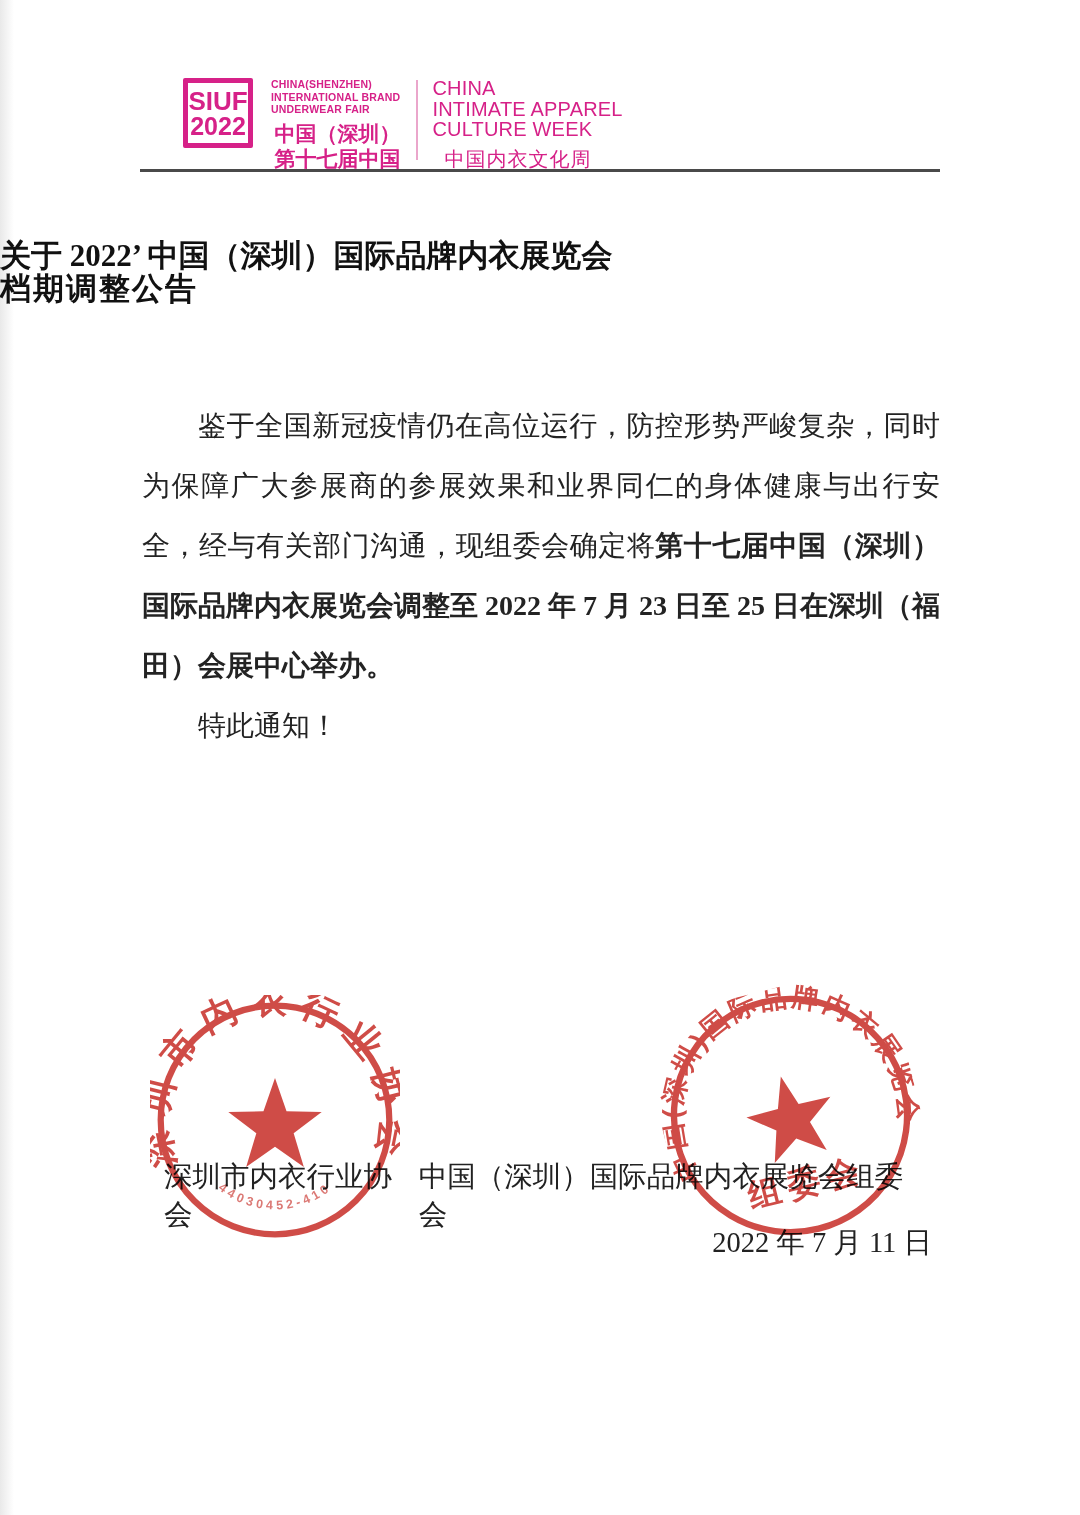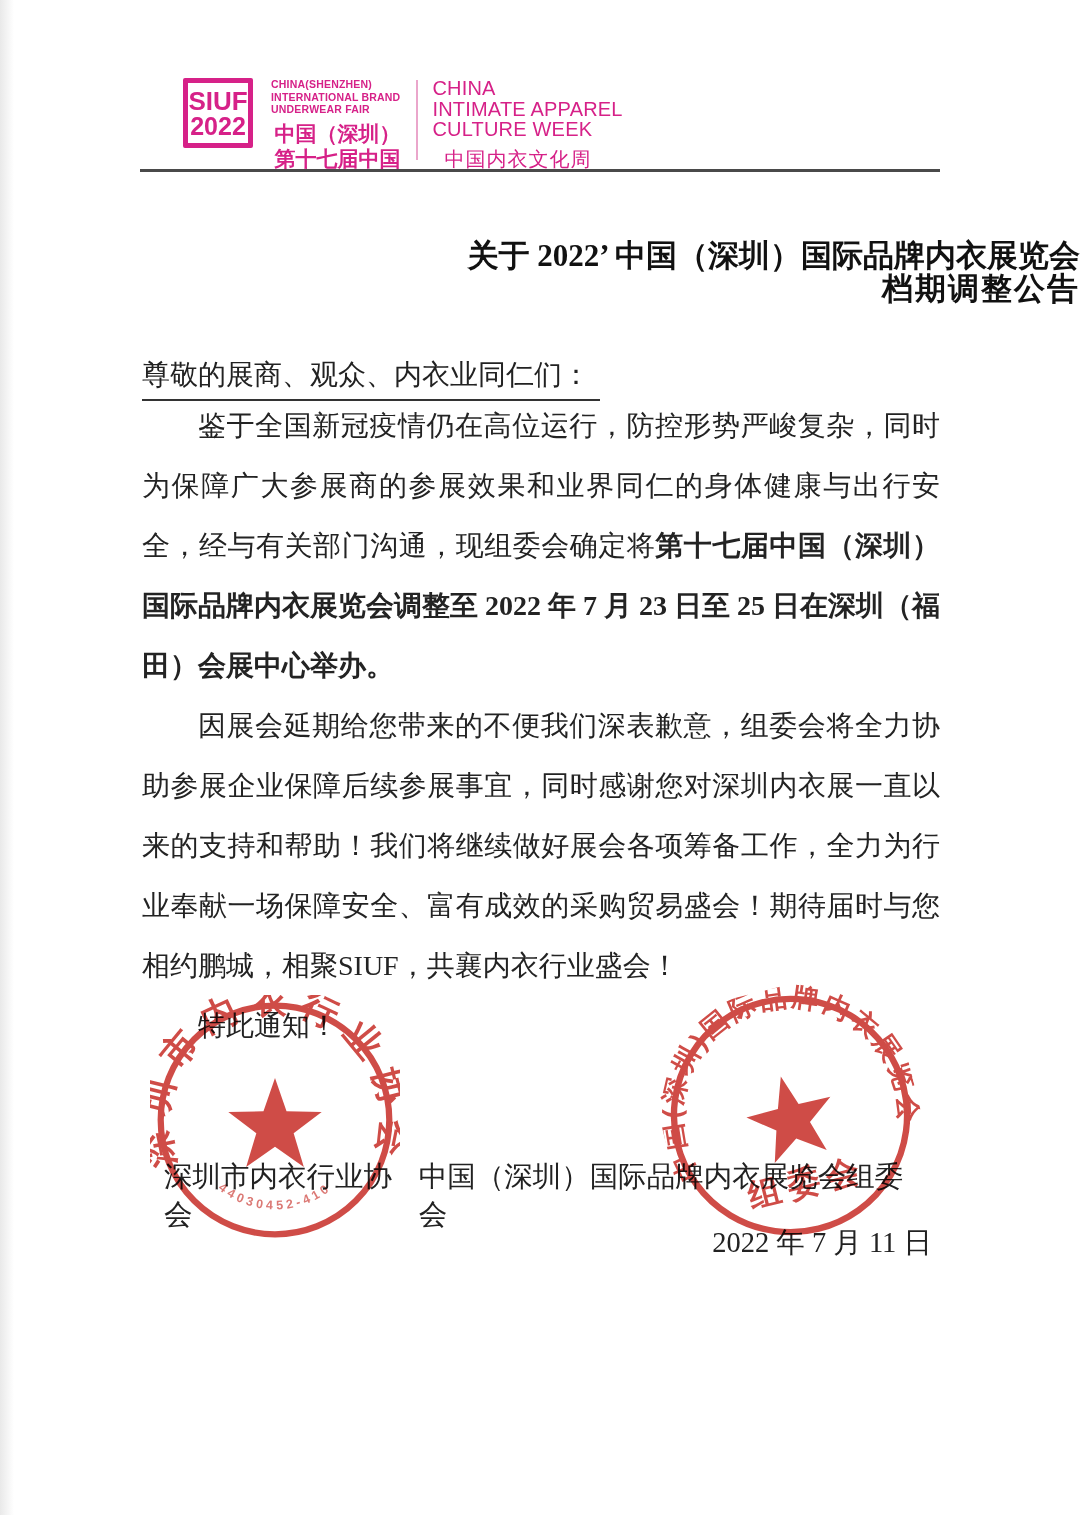--- a/index.html
+++ b/index.html
@@ -21,21 +21,21 @@
   .logo-mid{margin-left:18px;color:var(--brand);}
   .logo-mid .en{font-size:10.5px;font-weight:700;line-height:12.5px;letter-spacing:.2px;}
   .logo-mid .cn{font-size:21px;font-weight:700;line-height:25px;text-align:right;}
   .logo-mid .cn.first{margin-top:5px;}
   .logo-div{width:2px;height:80px;background:#eaa6cb;margin:2px 14px 0 16px;}
   .logo-right{color:var(--brand);}
   .logo-right .en{font-size:20px;font-weight:400;line-height:20.5px;letter-spacing:.2px;}
   .logo-right .cn{font-size:20px;font-weight:400;margin-top:6px;letter-spacing:1px;margin-left:12px;}
   .header-rule{position:absolute;left:140px;top:169px;width:800px;height:3px;background:#4a4a4a;}
   
-  .title{position:absolute;left:0;top:239px;width:1080px;text-align:right;
+  .title{position:absolute;left:0;top:239px;width:1080px;text-align:left;
     font-weight:700;color:#111;font-size:31px;line-height:33px;}
   .title .t2{letter-spacing:2px;}
   
   .salutation{position:absolute;left:142px;top:356px;font-size:28px;color:#222;}
   .salutation span{display:inline-block;border-bottom:2px solid #333;padding:0 10px 5px 0;}
   .content{position:absolute;left:142px;top:396px;width:798px;
     font-size:28px;line-height:60px;text-align:justify;color:#232323;}
   .content p{margin:0;text-indent:2em;}
   .content .bd{font-weight:700;}
   
@@ -76,27 +76,23 @@
       <div class="cn">中国内衣文化周</div>
     </div>
   </div>
   <div class="header-rule"></div>
 
   <div class="title">
     <div class="t1">关于 2022’ 中国（深圳）国际品牌内衣展览会</div>
     <div class="t2">档期调整公告</div>
   </div>
 
-  <div class="salutation">
-    <span>尊敬的展商、观众、内衣业同仁们：</span>
-  </div>
 
   <div class="content">
     <p><span>鉴于全国新冠疫情仍在高位运行，防控形势严峻复杂，同时为保障广大参展商的参展效果和业界同仁的身体健康与出行安全，经与有关部门沟通，现组委会确定将</span><span class="bd">第十七届中国（深圳）国际品牌内衣展览会调整至 2022 年 7 月 23 日至 25 日在深圳（福田）会展中心举办。</span></p>
-    <p>因展会延期给您带来的不便我们深表歉意，组委会将全力协助参展企业保障后续参展事宜，同时感谢您对深圳内衣展一直以来的支持和帮助！我们将继续做好展会各项筹备工作，全力为行业奉献一场保障安全、富有成效的采购贸易盛会！期待届时与您相约鹏城，相聚SIUF，共襄内衣行业盛会！</p>
     <p>特此通知！</p>
   </div>
 
   <svg class="stamp left" width="250" height="250" viewBox="0 0 280 280">
     <defs>
       <path id="arcL" d="M 36 200 A 120 120 0 1 1 244 200" fill="none"></path>
       <path id="arcLb" d="M 76 217 A 100 100 0 0 0 204 217" fill="none"></path>
     </defs>
     <circle cx="140" cy="140" r="128" fill="none" stroke="#c9332d" stroke-width="7"></circle>
     <polygon fill="#c9332d" points="140,93 152.9,130.2 192.3,131 160.9,154.8 172.3,192.5 140,170 107.7,192.5 119.1,154.8 87.7,131 127.1,130.2"></polygon>

